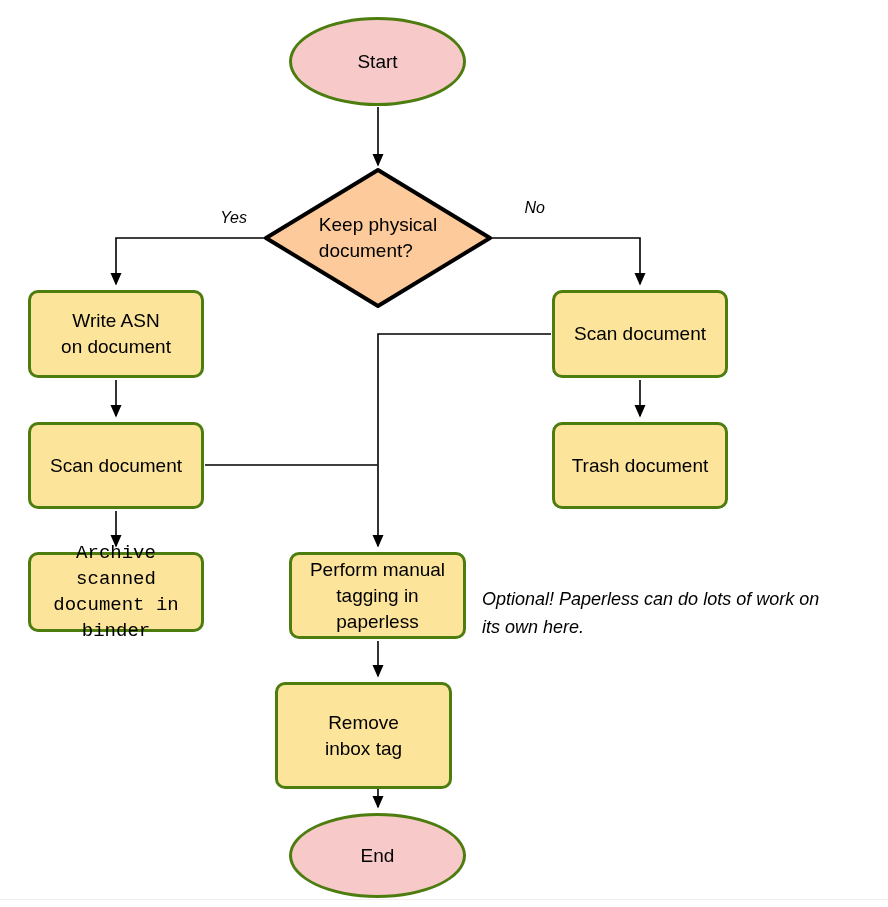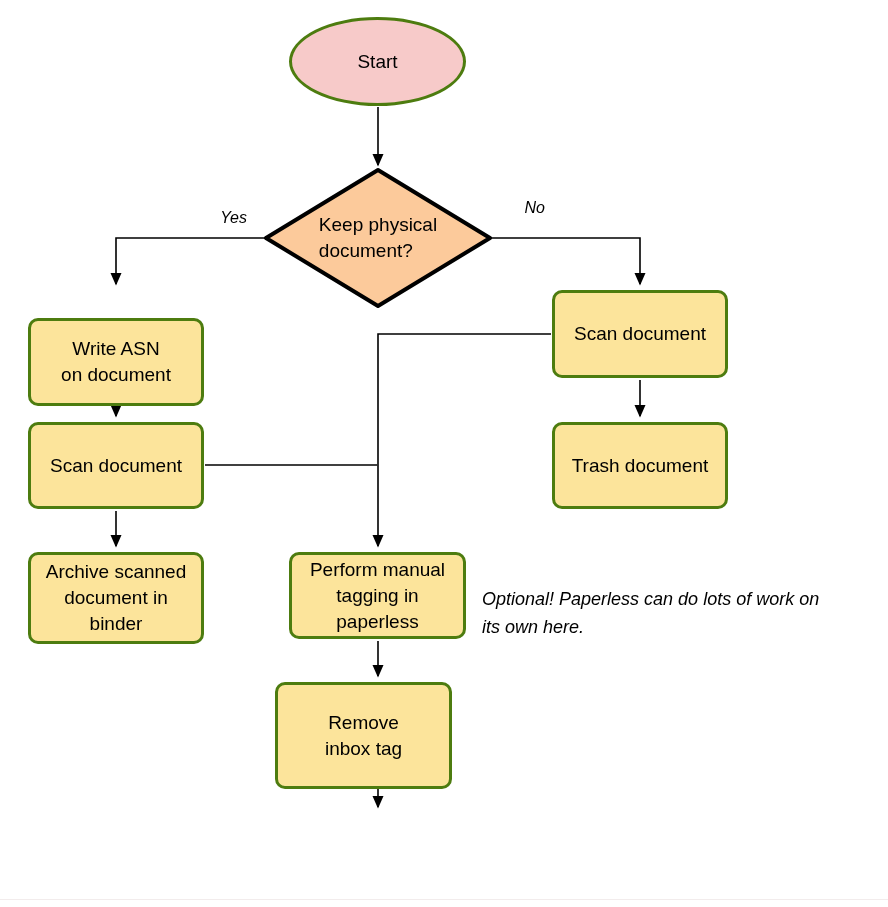--- a/index.html
+++ b/index.html
@@ -34,23 +34,23 @@
     font-size: 19px;
     line-height: 26px;
     color: #000000;
     white-space: pre-line;
   }
   .terminator {
     background: #F7CAC9;
     border-radius: 50%;
   }
   #n-start   { left: 289px; top: 17px;  width: 177px; height: 89px; }
-  #n-write   { left: 28px;  top: 290px; width: 176px; height: 88px; margin-top: 28px; }
+  #n-write   { left: 28px;  top: 290px; width: 176px; height: 88px; }
   #n-scan-l  { left: 28px;  top: 422px; width: 176px; height: 87px; }
-  #n-archive { left: 28px;  top: 552px; width: 176px; height: 92px; }
+  #n-archive { left: 28px;  top: 552px; width: 176px; height: 80px; font-family: Liberation Mono, monospace; }
   #n-scan-r  { left: 552px; top: 290px; width: 176px; height: 88px; }
   #n-trash   { left: 552px; top: 422px; width: 176px; height: 87px; }
   #n-tag     { left: 289px; top: 552px; width: 177px; height: 87px; }
   #n-remove  { left: 275px; top: 682px; width: 177px; height: 107px; }
   #n-end     { left: 289px; top: 813px; width: 177px; height: 85px; }
   .diamond-wrap {
     position: absolute;
     left: 262px;
     top: 167px;
     width: 232px;
@@ -146,20 +146,21 @@
 
   <div class="node" id="n-tag">Perform manual
 tagging in
 paperless</div>
 
   <div class="node" id="n-trash">Trash document</div>
 
   <div class="node" id="n-remove">Remove
 inbox tag</div>
 
+  <div class="node terminator" id="n-end">End</div>
 
   <div class="edge-label" id="lbl-yes">Yes</div>
   <div class="edge-label" id="lbl-no">No</div>
 
   <div class="annotation">Optional! Paperless can do lots of work on
 its own here.</div>
 
   <div class="bottom-edge"></div>
 </div>
 

